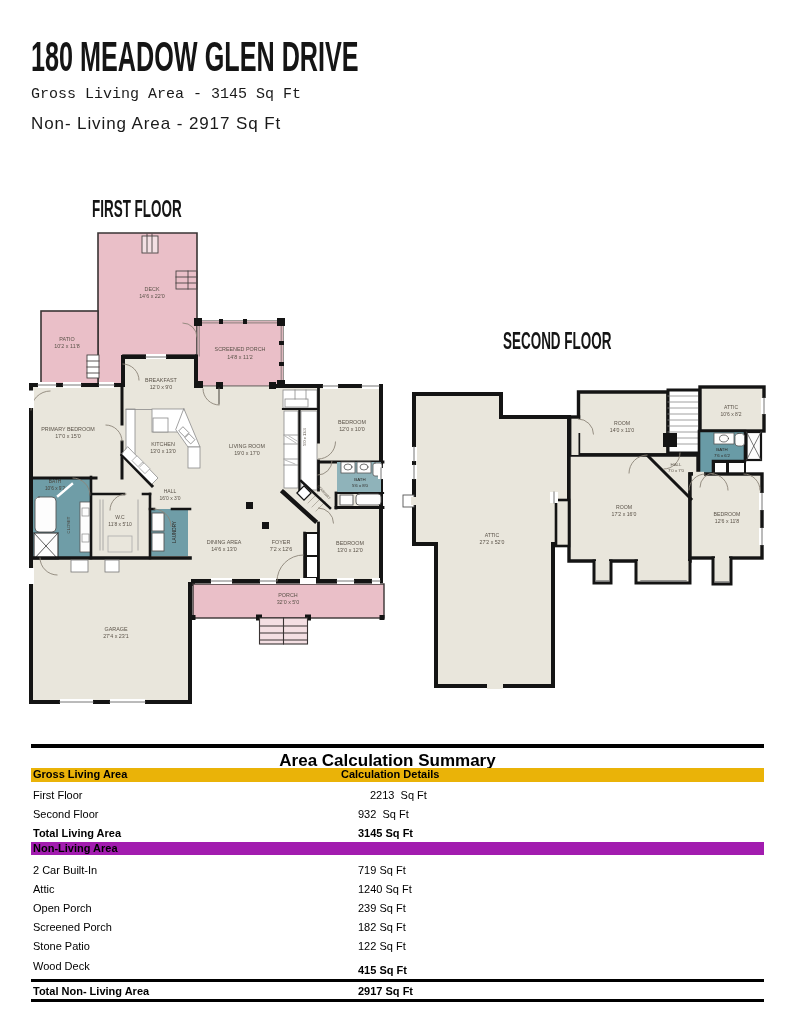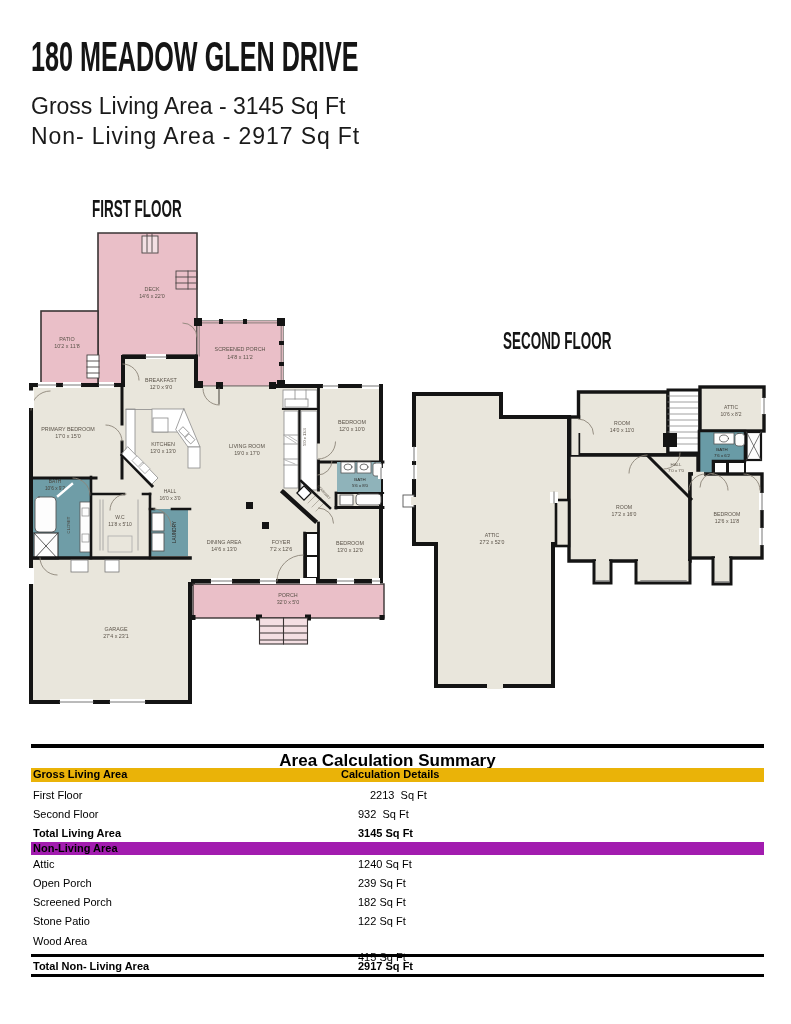--- a/index.html
+++ b/index.html
@@ -7,23 +7,23 @@
   .abs{position:absolute;}
   .cond{font-weight:bold;transform-origin:left top;transform:scaleX(0.78);white-space:nowrap;letter-spacing:0px;color:#151515;}
 </style>
 </head>
 <body>
 
 <div class="abs" style="left:31px;top:36px;">
 
   <div class="cond" style="font-size:42px;line-height:42px;transform:scaleX(0.60);">180 MEADOW GLEN DRIVE</div>
 
-  <div style="font-size:23px;color:#1a1a1a;margin-top:15px;">Gross Living Area - 3145 Sq Ft</div>
-
-  <div style="font-size:23px;color:#1a1a1a;margin-top:3px;letter-spacing:0.9px;">Non- Living Area - 2917 Sq Ft</div>
+  <div style="font-size:15px;color:#1a1a1a;margin-top:8px;font-family:Liberation Mono, monospace;">Gross Living Area - 3145 Sq Ft</div>
+
+  <div style="font-size:17px;color:#1a1a1a;margin-top:11px;letter-spacing:0.9px;">Non- Living Area - 2917 Sq Ft</div>
 </div>
 
 <div class="abs cond" style="left:92px;top:196px;font-size:23px;transform:scaleX(0.585);">FIRST FLOOR</div>
 
 <div class="abs cond" style="left:503px;top:328px;font-size:23px;transform:scaleX(0.585);">SECOND FLOOR</div>
 
 <svg class="abs" style="left:0;top:0;" width="791" height="1024" viewBox="0 0 791 1024">
 <g id="firstfloor" stroke-linecap="square">
 
 <path d="M98,233 H197 V355 H123 V385 H98 Z" fill="#eabfc8" stroke="#3a3434" stroke-width="1.6"></path>
@@ -616,20 +616,24 @@
 
   <div style="position:relative;height:18px;font-weight:bold;">
       <span style="position:absolute;left:2px;top:3px;">Total Living Area</span>
       <span style="position:absolute;left:327px;top:3px;">3145 Sq Ft</span>
     </div>
 
   <div style="background:#a21caf;height:13px;font-weight:bold;position:relative;">
     <span style="position:absolute;left:2px;top:0px;">Non-Living Area</span>
   </div>
 
+  <div style="position:relative;height:19px;margin-top:6px;">
+      <span style="position:absolute;left:2px;top:3px;">2 Car Built-In</span>
+      <span style="position:absolute;left:327px;top:3px;">719 Sq Ft</span>
+    </div>
 
   <div style="position:relative;height:19px;">
       <span style="position:absolute;left:2px;top:3px;">Attic</span>
       <span style="position:absolute;left:327px;top:3px;">1240 Sq Ft</span>
     </div>
 
   <div style="position:relative;height:19px;">
       <span style="position:absolute;left:2px;top:3px;">Open Porch</span>
       <span style="position:absolute;left:327px;top:3px;">239 Sq Ft</span>
     </div>
@@ -638,22 +642,22 @@
       <span style="position:absolute;left:2px;top:3px;">Screened Porch</span>
       <span style="position:absolute;left:327px;top:3px;">182 Sq Ft</span>
     </div>
 
   <div style="position:relative;height:20px;">
       <span style="position:absolute;left:2px;top:3px;">Stone Patio</span>
       <span style="position:absolute;left:327px;top:3px;">122 Sq Ft</span>
     </div>
 
   <div style="position:relative;height:20px;">
-      <span style="position:absolute;left:2px;top:3px;">Wood Area</span>
-      <span style="position:absolute;left:327px;top:19px;">415 Sq Ft</span>
+      <span style="position:absolute;left:2px;top:3px;">Wood Deck</span>
+      <span style="position:absolute;left:327px;top:7px;font-weight:bold;">415 Sq Ft</span>
     </div>
 
   <div style="height:3px;background:#000;margin-top:2px;"></div>
 
   <div style="position:relative;height:17px;font-weight:bold;">
       <span style="position:absolute;left:2px;top:3px;">Total Non- Living Area</span>
       <span style="position:absolute;left:327px;top:3px;">2917 Sq Ft</span>
     </div>
 
   <div style="height:3px;background:#000;"></div>

